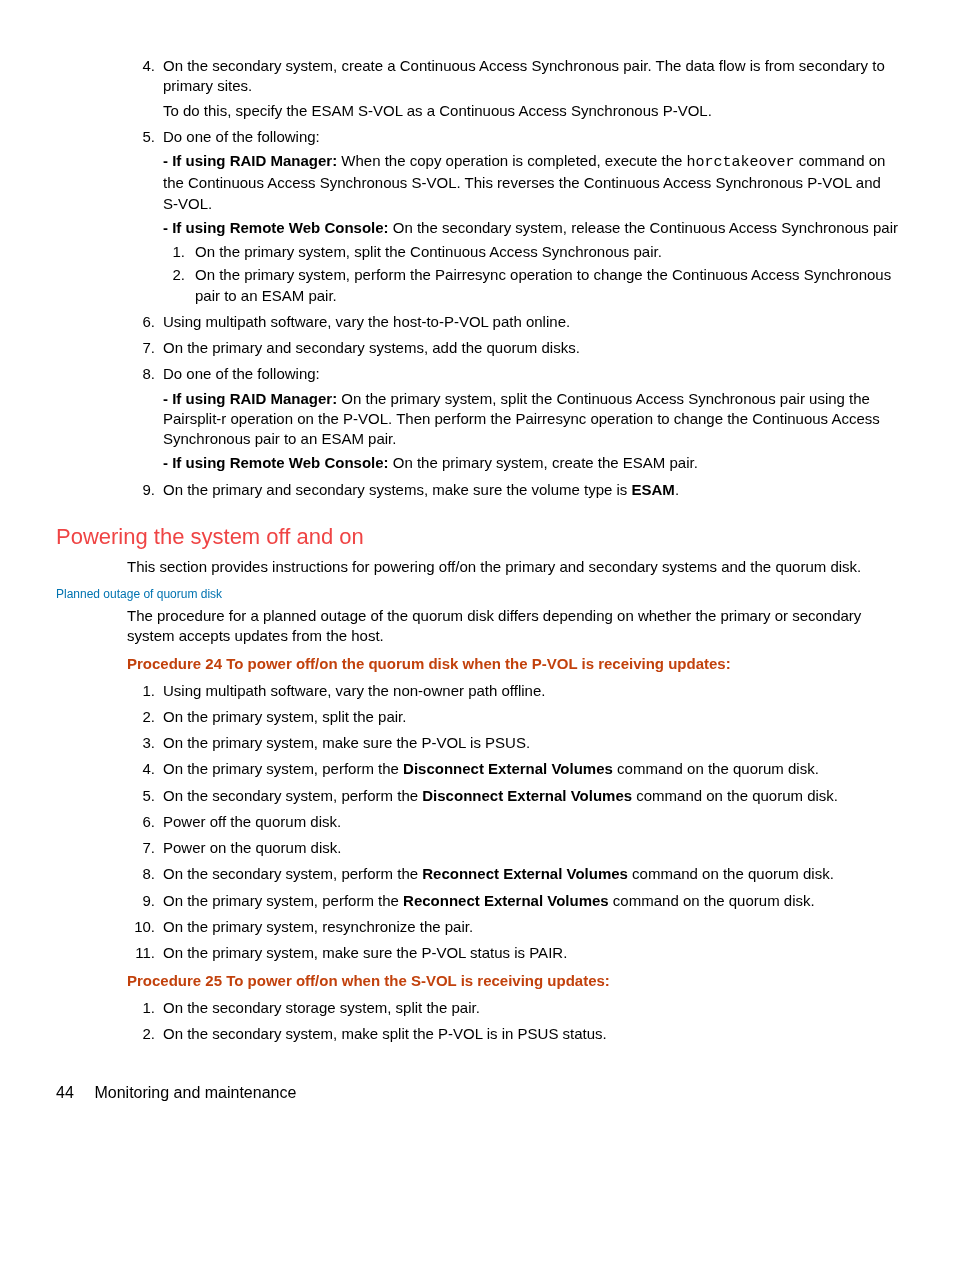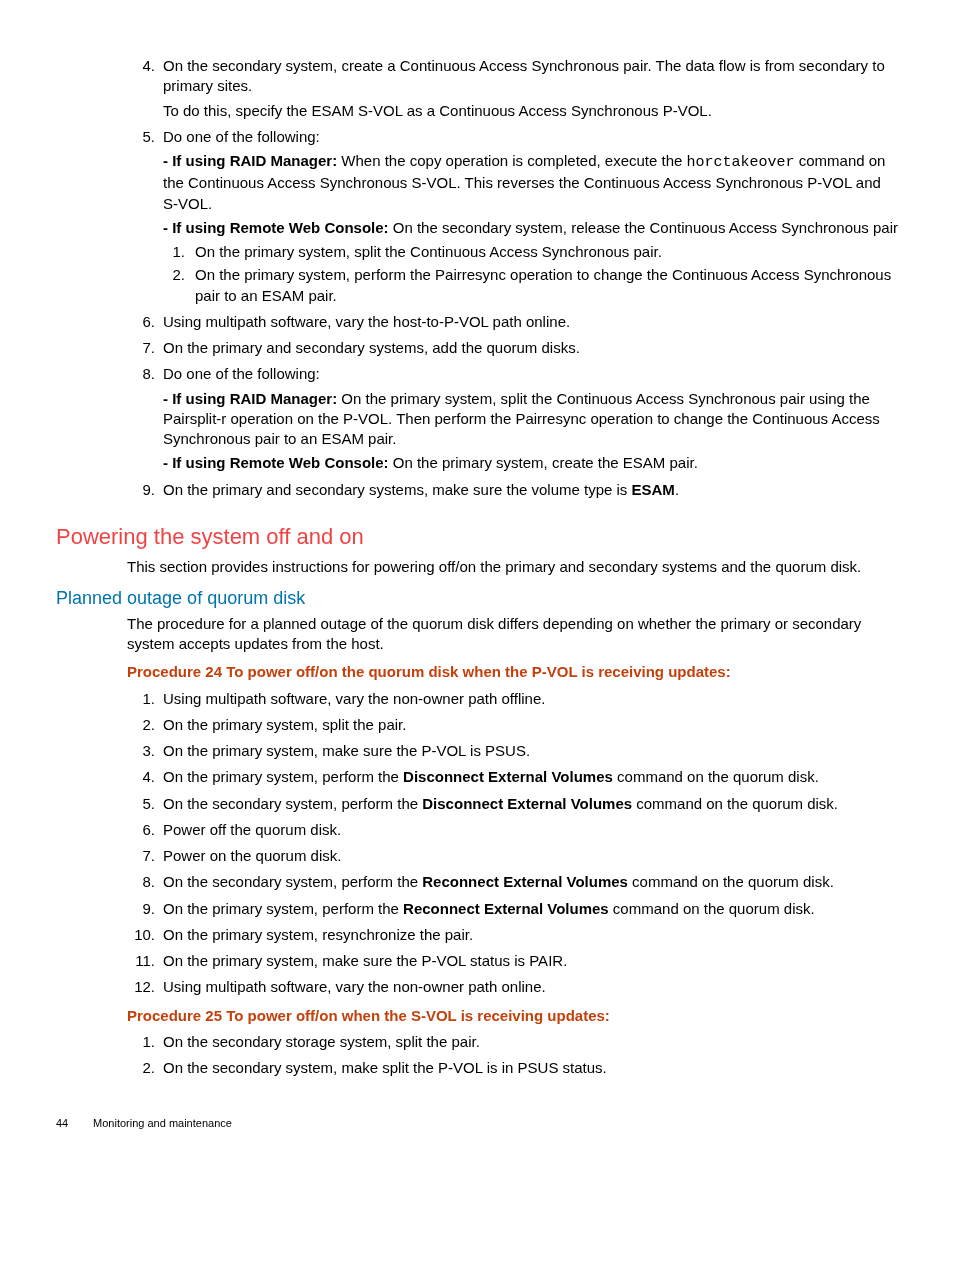--- a/index.html
+++ b/index.html
@@ -52,35 +52,35 @@
   h2.section {
     font-family: Arial, Helvetica, sans-serif;
     font-weight: normal;
     color: #ef4444;
     font-size: 22px;
     margin: 22px 0 6px 0;
   }
   h3.subsection {
     font-weight: normal;
     color: #0073b0;
-    font-size: 18px;
+    font-size: 12px;
     margin: 2px 0 4px 0;
   }
   p.body {
     margin: 4px 0 8px 0;
   }
   p.procedure {
     font-weight: bold;
     color: #c2410c;
     margin: 8px 0 6px 0;
   }
   .mono { font-family: "Courier New", monospace; text-align: center; }
   .footer {
     margin-top: 38px;
-    font-size: 11px;
+    font-size: 16px;
     color: #000;
   }
   .footer .pn { display:inline-block; width:34px; }
   b { font-weight: bold; }
 </style>
 </head>
 <body>
 
 <div class="body-indent">
 
@@ -131,21 +131,20 @@
     <li><span class="num">2.</span><span>On the primary system, split the pair.</span></li>
     <li><span class="num">3.</span><span>On the primary system, make sure the P-VOL is PSUS.</span></li>
     <li><span class="num">4.</span><span><span>On the primary system, perform the </span><b>Disconnect External Volumes</b><span> command on the quorum disk.</span></span></li>
     <li><span class="num">5.</span><span><span>On the secondary system, perform the </span><b>Disconnect External Volumes</b><span> command on the quorum disk.</span></span></li>
     <li><span class="num">6.</span><span>Power off the quorum disk.</span></li>
     <li><span class="num">7.</span><span>Power on the quorum disk.</span></li>
     <li><span class="num">8.</span><span><span>On the secondary system, perform the </span><b>Reconnect External Volumes</b><span> command on the quorum disk.</span></span></li>
     <li><span class="num">9.</span><span><span>On the primary system, perform the </span><b>Reconnect External Volumes</b><span> command on the quorum disk.</span></span></li>
     <li><span class="num">10.</span><span>On the primary system, resynchronize the pair.</span></li>
     <li><span class="num">11.</span><span>On the primary system, make sure the P-VOL status is PAIR.</span></li>
-    <li><span class="num">12.</span><span>Using multipath software, vary the non-owner path online.</span></li>
   </ol>
 
   <p class="procedure">Procedure 25 To power off/on when the S-VOL is receiving updates:</p>
   <ol class="main-list">
     <li><span class="num">1.</span><span>On the secondary storage system, split the pair.</span></li>
     <li><span class="num">2.</span><span>On the secondary system, make split the P-VOL is in PSUS status.</span></li>
   </ol>
 </div>
 
 <div class="footer">

